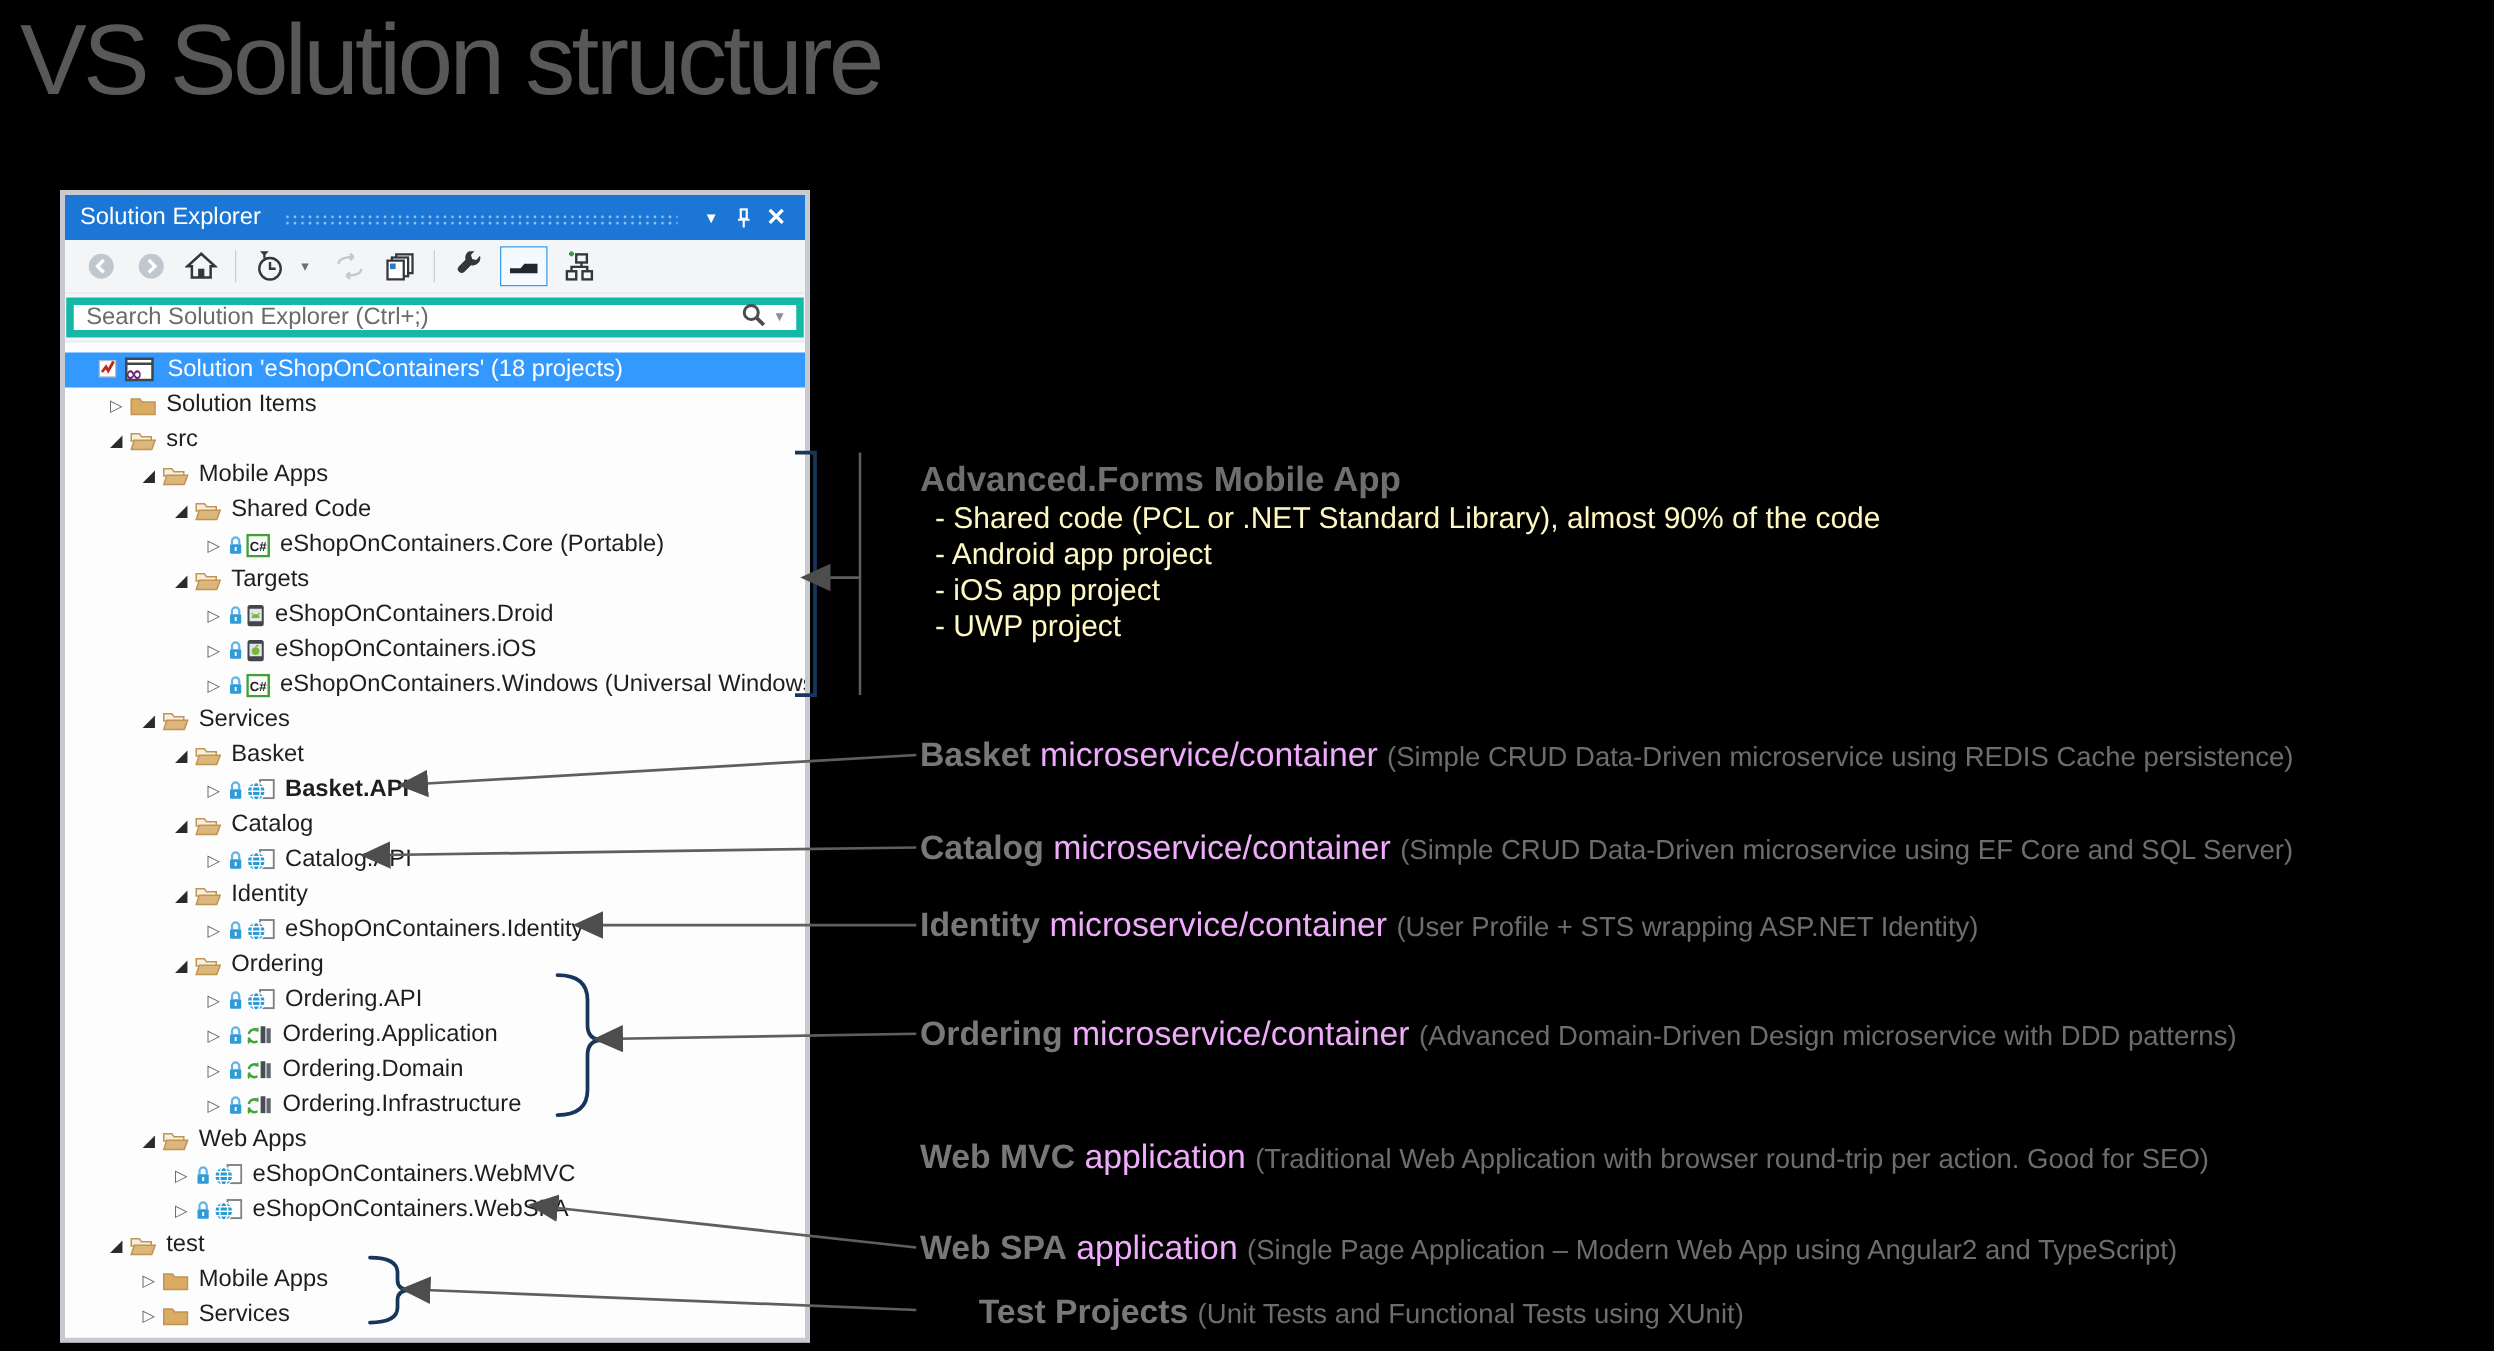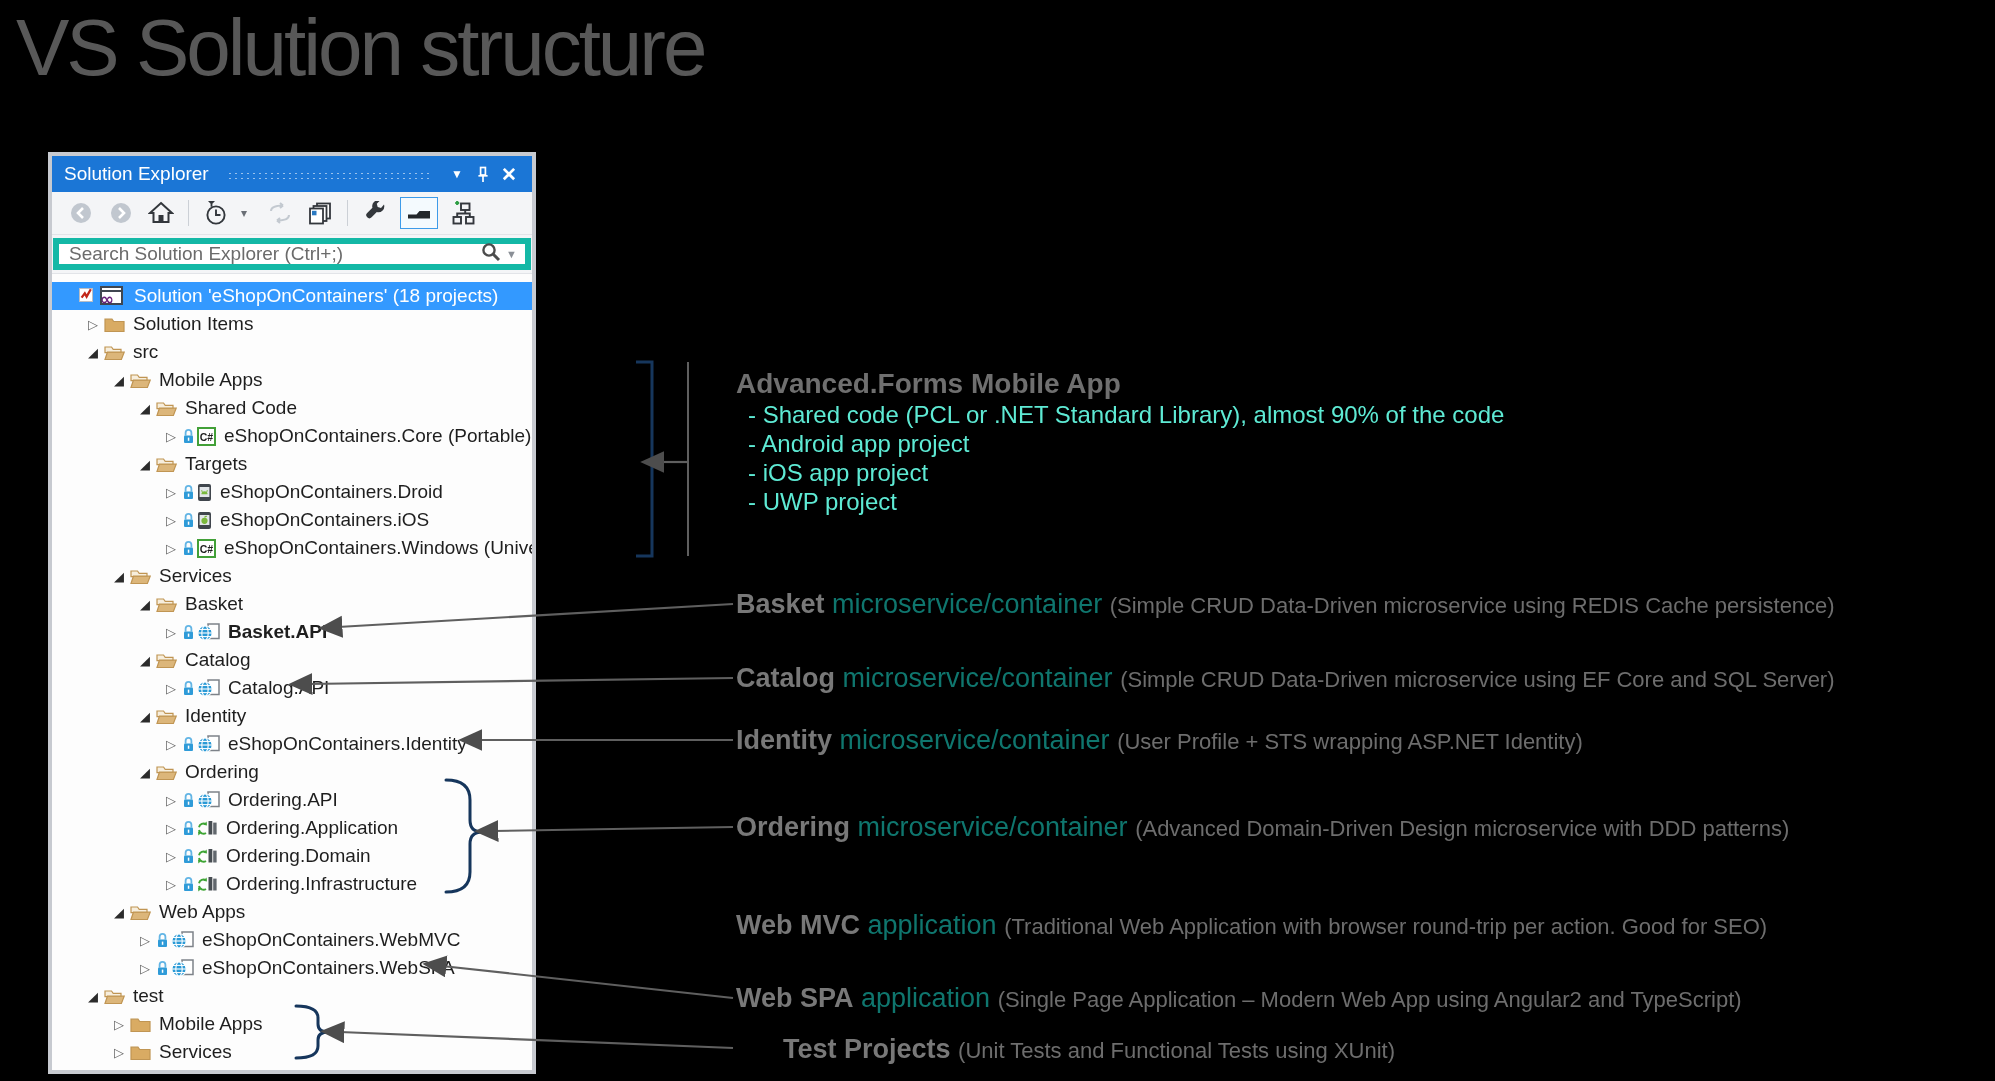--- a/index.html
+++ b/index.html
@@ -7,21 +7,21 @@
     width:1995px;height:1081px;background:#000;overflow:hidden;position:relative;
     font-family:"Liberation Sans",sans-serif;
   }
   
   .page-title{
     position:absolute;left:16px;top:2px;font-size:80px;font-weight:300;
     letter-spacing:-3px;color:#585858;
   }
   
   .panel{
-    position:absolute;left:48px;top:152px;width:488px;height:922px;
+    position:absolute;left:48px;top:152px;width:600px;height:922px;
     background:#fdfdfd;border:4px solid #c7cad0;box-sizing:border-box;
     display:flex;flex-direction:column;
   }
   .titlebar{
     height:36px;background:#1b76d6;display:flex;align-items:center;
     color:#fff;flex:0 0 auto;padding:0 10px 0 12px;
   }
   .titlebar-text{font-size:19px;}
   .titlebar-dots{
     flex:1;height:10px;margin:4px 14px 0 18px;
@@ -60,24 +60,24 @@
   .expander{width:22px;text-align:center;flex:0 0 auto;}
   .expander.closed{font-size:13px;color:#646464;}
   .expander.open{font-size:13px;color:#2b2b2b;}
   .lock{flex:0 0 auto;display:flex;align-items:center;margin-right:2px;}
   .ticon{flex:0 0 auto;display:flex;align-items:center;margin-right:8px;}
   .tlabel{line-height:28px;}
   .tlabel.bold{font-weight:bold;}
   
   .anno{position:absolute;color:#767676;white-space:nowrap;}
   .anno-heading{font-size:28px;font-weight:bold;color:#6f6f6f;}
-  .anno-item{font-size:24px;line-height:29px;color:#5eead4;padding-left:12px;}
+  .anno-item{font-size:24px;line-height:29px;color:#fef9c3;padding-left:12px;}
   .anno-row{font-size:27px;line-height:32px;}
   .anno-bold{font-weight:bold;color:#787878;}
-  .anno-mid{color:#0f766e;}
+  .anno-mid{color:#f0abfc;}
   .anno-paren{font-size:22px;color:#6d6d6d;}
   .connectors{position:absolute;left:0;top:0;pointer-events:none;}
 </style>
 </head>
 <body>
 
 <div class="page-title">VS Solution structure</div>
 
 <div class="panel">
   <div class="titlebar">

